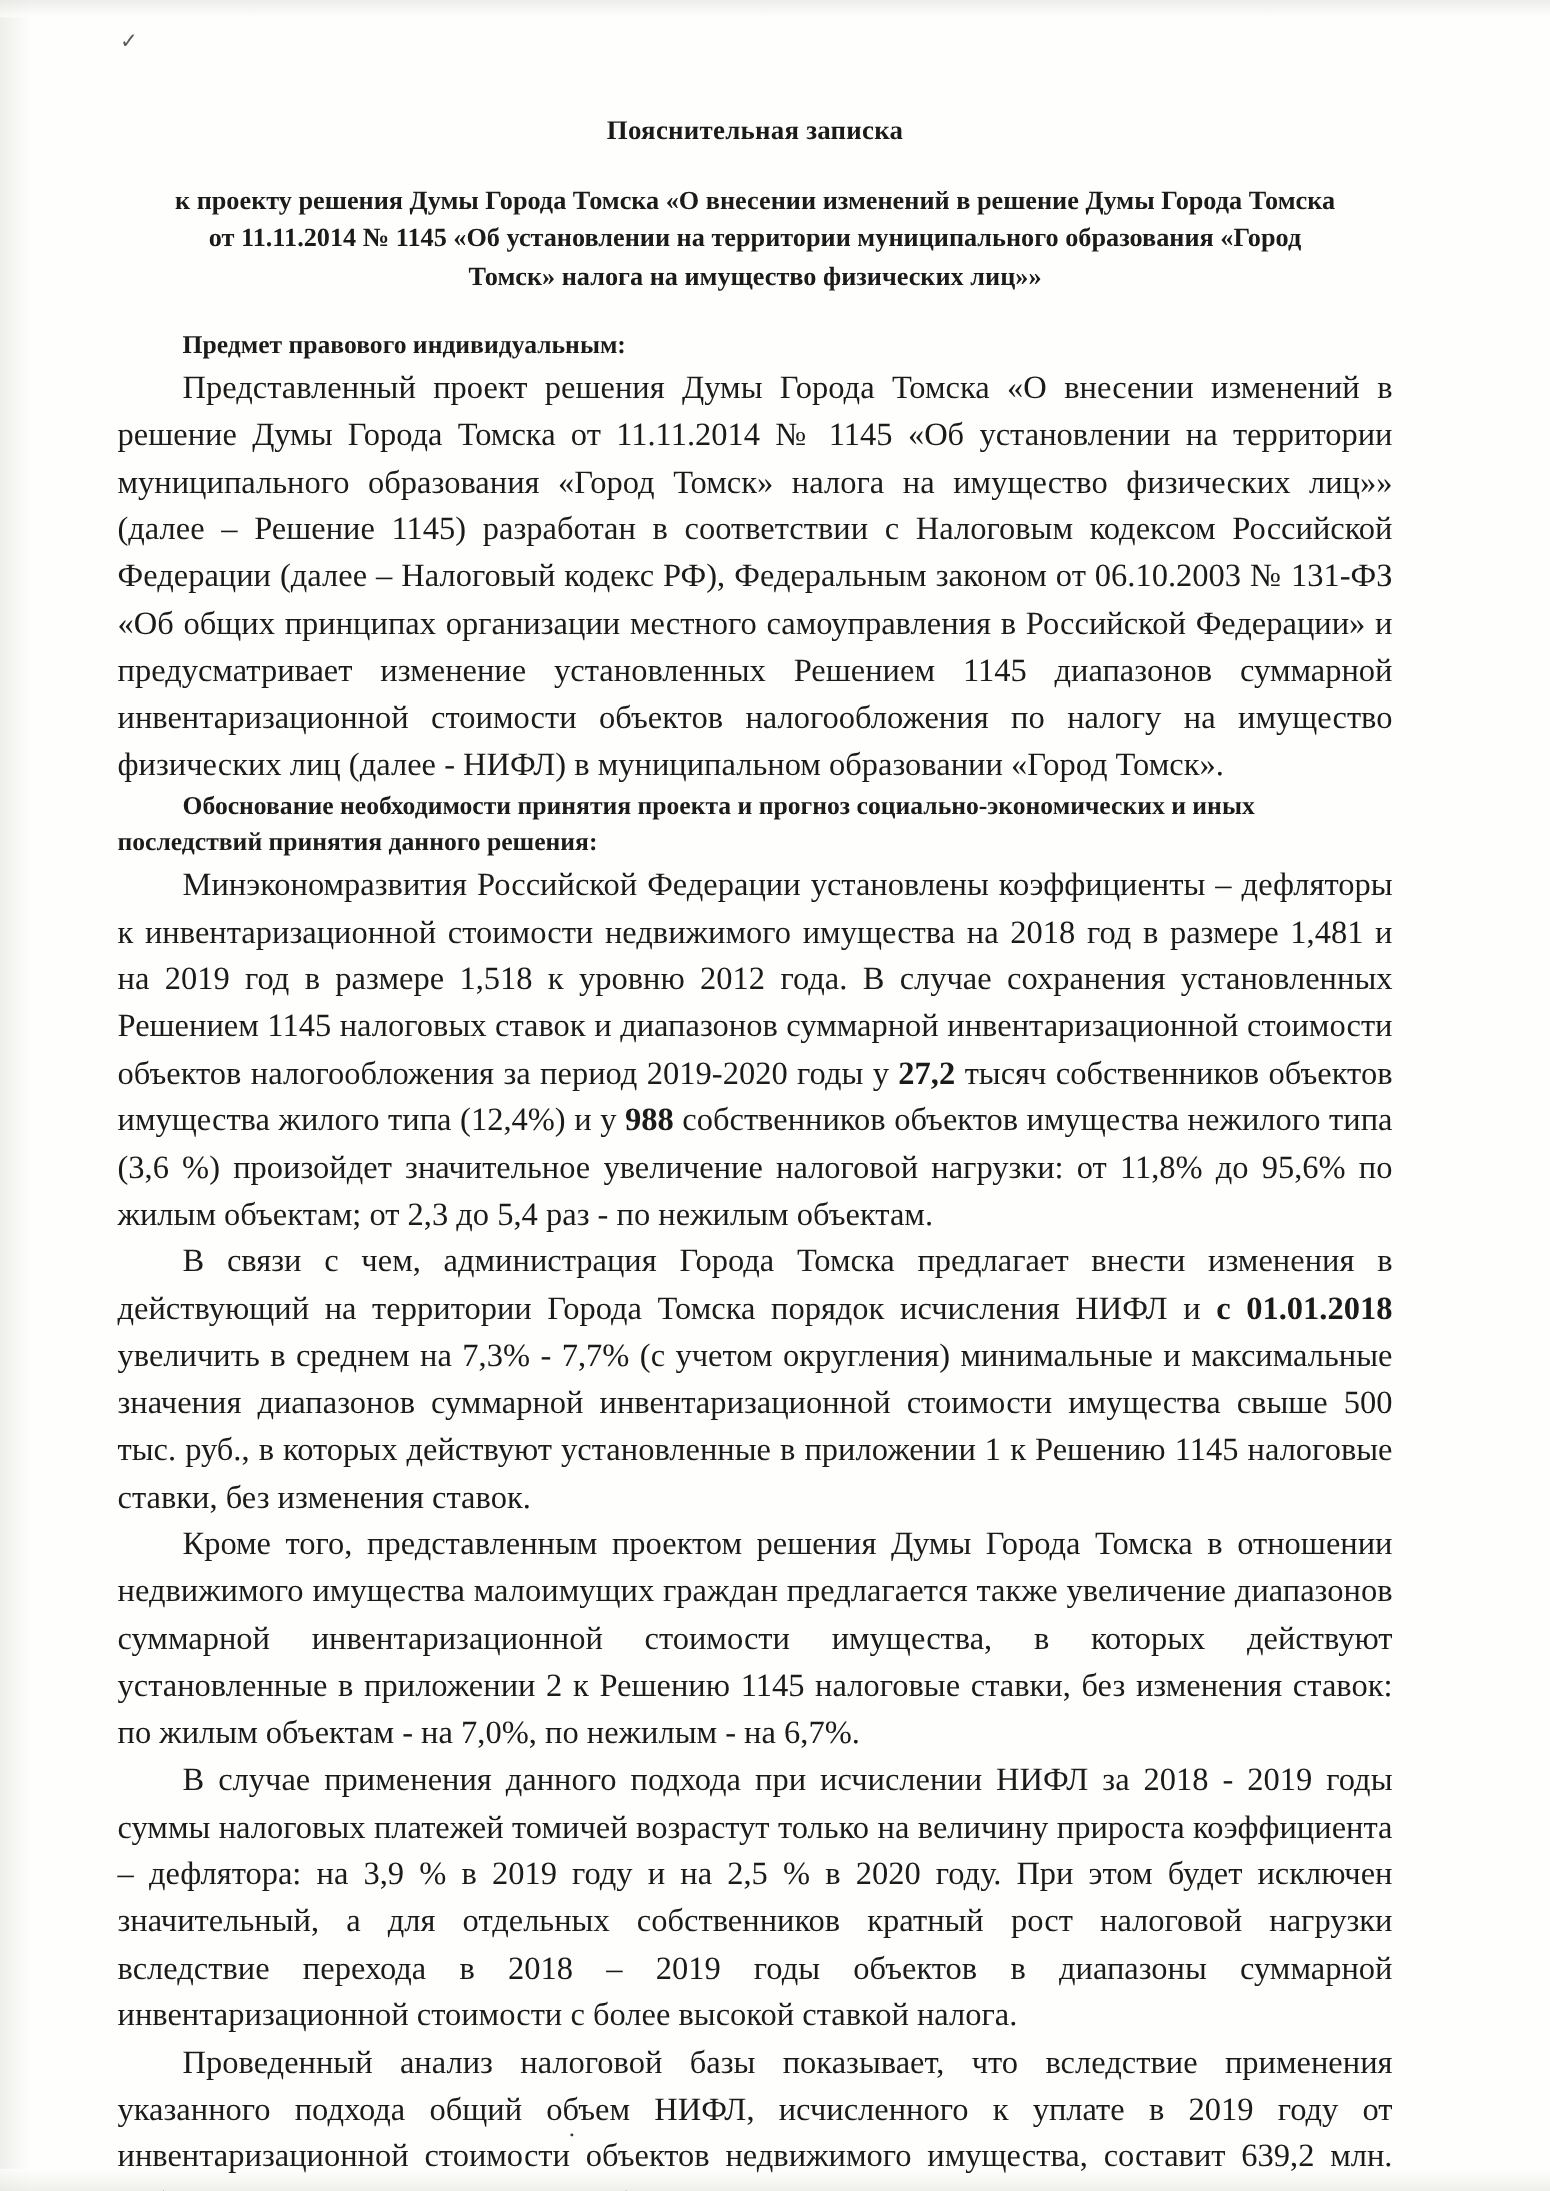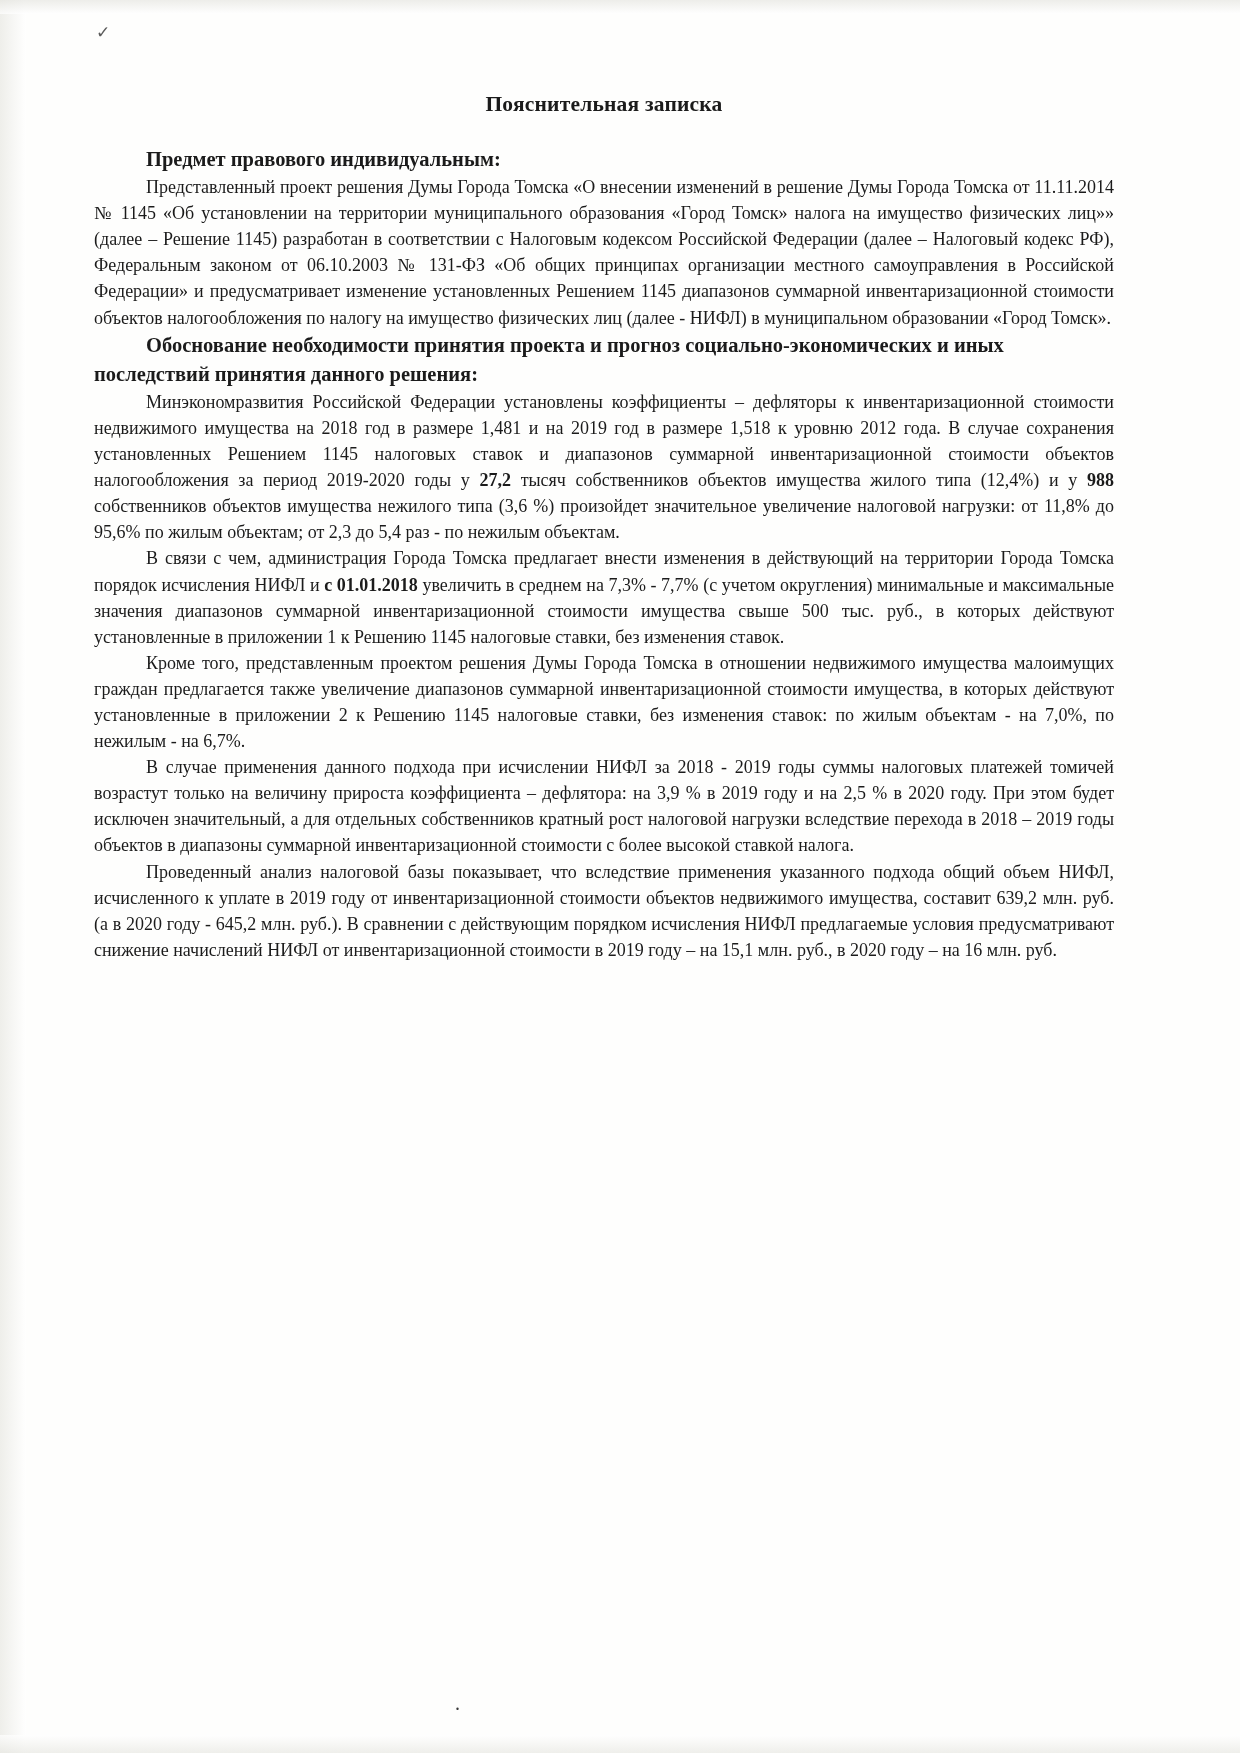--- a/index.html
+++ b/index.html
@@ -45,21 +45,21 @@
     width: 940px;
   }
   .section-head {
     font-weight: bold;
     font-size: 20.5px;
     line-height: 1.42;
     margin: 0;
     text-indent: 52px;
   }
   p.body-par {
-    font-size: 18px;
+    font-size: 26px;
     line-height: 1.45;
     text-align: justify;
     text-indent: 52px;
     margin: 0;
   }
   .mark-top {
     position: absolute;
     left: 96px;
     top: 22px;
     width: 14px;
@@ -110,20 +110,21 @@
   <div class="edge-shade-left"></div>
   <div class="edge-shade-top"></div>
   <div class="edge-shade-bottom"></div>
 
   <div class="mark-top">✓</div>
 
   <div class="content">
 
     <div class="doc-title">Пояснительная записка</div>
 
+    <div class="doc-subtitle">к проекту решения Думы Города Томска «О внесении изменений  в решение Думы Города Томска от 11.11.2014 № 1145  «Об установлении на территории муниципального образования «Город Томск» налога на имущество физических лиц»»</div>
 
     <div class="section-head">Предмет правового индивидуальным:</div>
     <p class="body-par">Представленный проект решения Думы Города Томска «О внесении изменений  в решение Думы Города Томска от 11.11.2014 № 1145 «Об установлении на территории муниципального образования «Город Томск» налога на имущество физических лиц»» (далее – Решение 1145) разработан в соответствии с Налоговым кодексом Российской Федерации (далее – Налоговый кодекс РФ), Федеральным законом от 06.10.2003 № 131-ФЗ «Об общих принципах организации местного самоуправления в Российской Федерации» и предусматривает изменение установленных Решением 1145 диапазонов суммарной инвентаризационной стоимости объектов налогообложения по налогу на имущество физических лиц (далее - НИФЛ) в муниципальном образовании «Город Томск».</p>
 
     <div class="section-head">Обоснование необходимости принятия проекта и прогноз социально-экономических и иных последствий принятия данного решения:</div>
 
     <p class="body-par">Минэкономразвития Российской Федерации установлены коэффициенты – дефляторы к инвентаризационной стоимости недвижимого имущества на 2018 год в размере 1,481 и на 2019 год в размере 1,518 к уровню 2012 года. В случае сохранения установленных Решением 1145 налоговых ставок и диапазонов суммарной инвентаризационной стоимости объектов налогообложения за период 2019-2020 годы у <b>27,2</b> тысяч собственников объектов имущества жилого типа (12,4%) и у <b>988</b> собственников объектов имущества нежилого типа (3,6 %) произойдет значительное увеличение налоговой нагрузки: от 11,8% до 95,6% по жилым объектам; от 2,3 до 5,4 раз - по нежилым объектам.</p>
     <p class="body-par">В связи с чем,  администрация Города Томска предлагает внести изменения в действующий на территории Города Томска порядок исчисления НИФЛ и <b>с 01.01.2018</b> увеличить в среднем на 7,3% - 7,7% (с учетом округления) минимальные и максимальные значения диапазонов суммарной инвентаризационной стоимости имущества свыше 500 тыс. руб., в которых действуют установленные в приложении 1 к Решению 1145 налоговые ставки, без изменения ставок.</p>
     <p class="body-par">Кроме того, представленным проектом решения Думы Города Томска в отношении недвижимого имущества малоимущих граждан предлагается также увеличение диапазонов суммарной инвентаризационной стоимости имущества, в которых действуют установленные в приложении 2 к Решению 1145 налоговые ставки,  без изменения ставок: по жилым объектам - на 7,0%, по нежилым - на 6,7%.</p>
     <p class="body-par">В случае применения данного подхода при исчислении НИФЛ за 2018 - 2019 годы суммы налоговых платежей томичей возрастут только на величину прироста коэффициента – дефлятора: на 3,9 % в 2019 году и на 2,5 % в 2020 году. При этом будет исключен значительный, а для отдельных собственников кратный рост налоговой нагрузки вследствие перехода в 2018 – 2019 годы объектов в диапазоны суммарной инвентаризационной стоимости с более высокой ставкой налога.</p>

